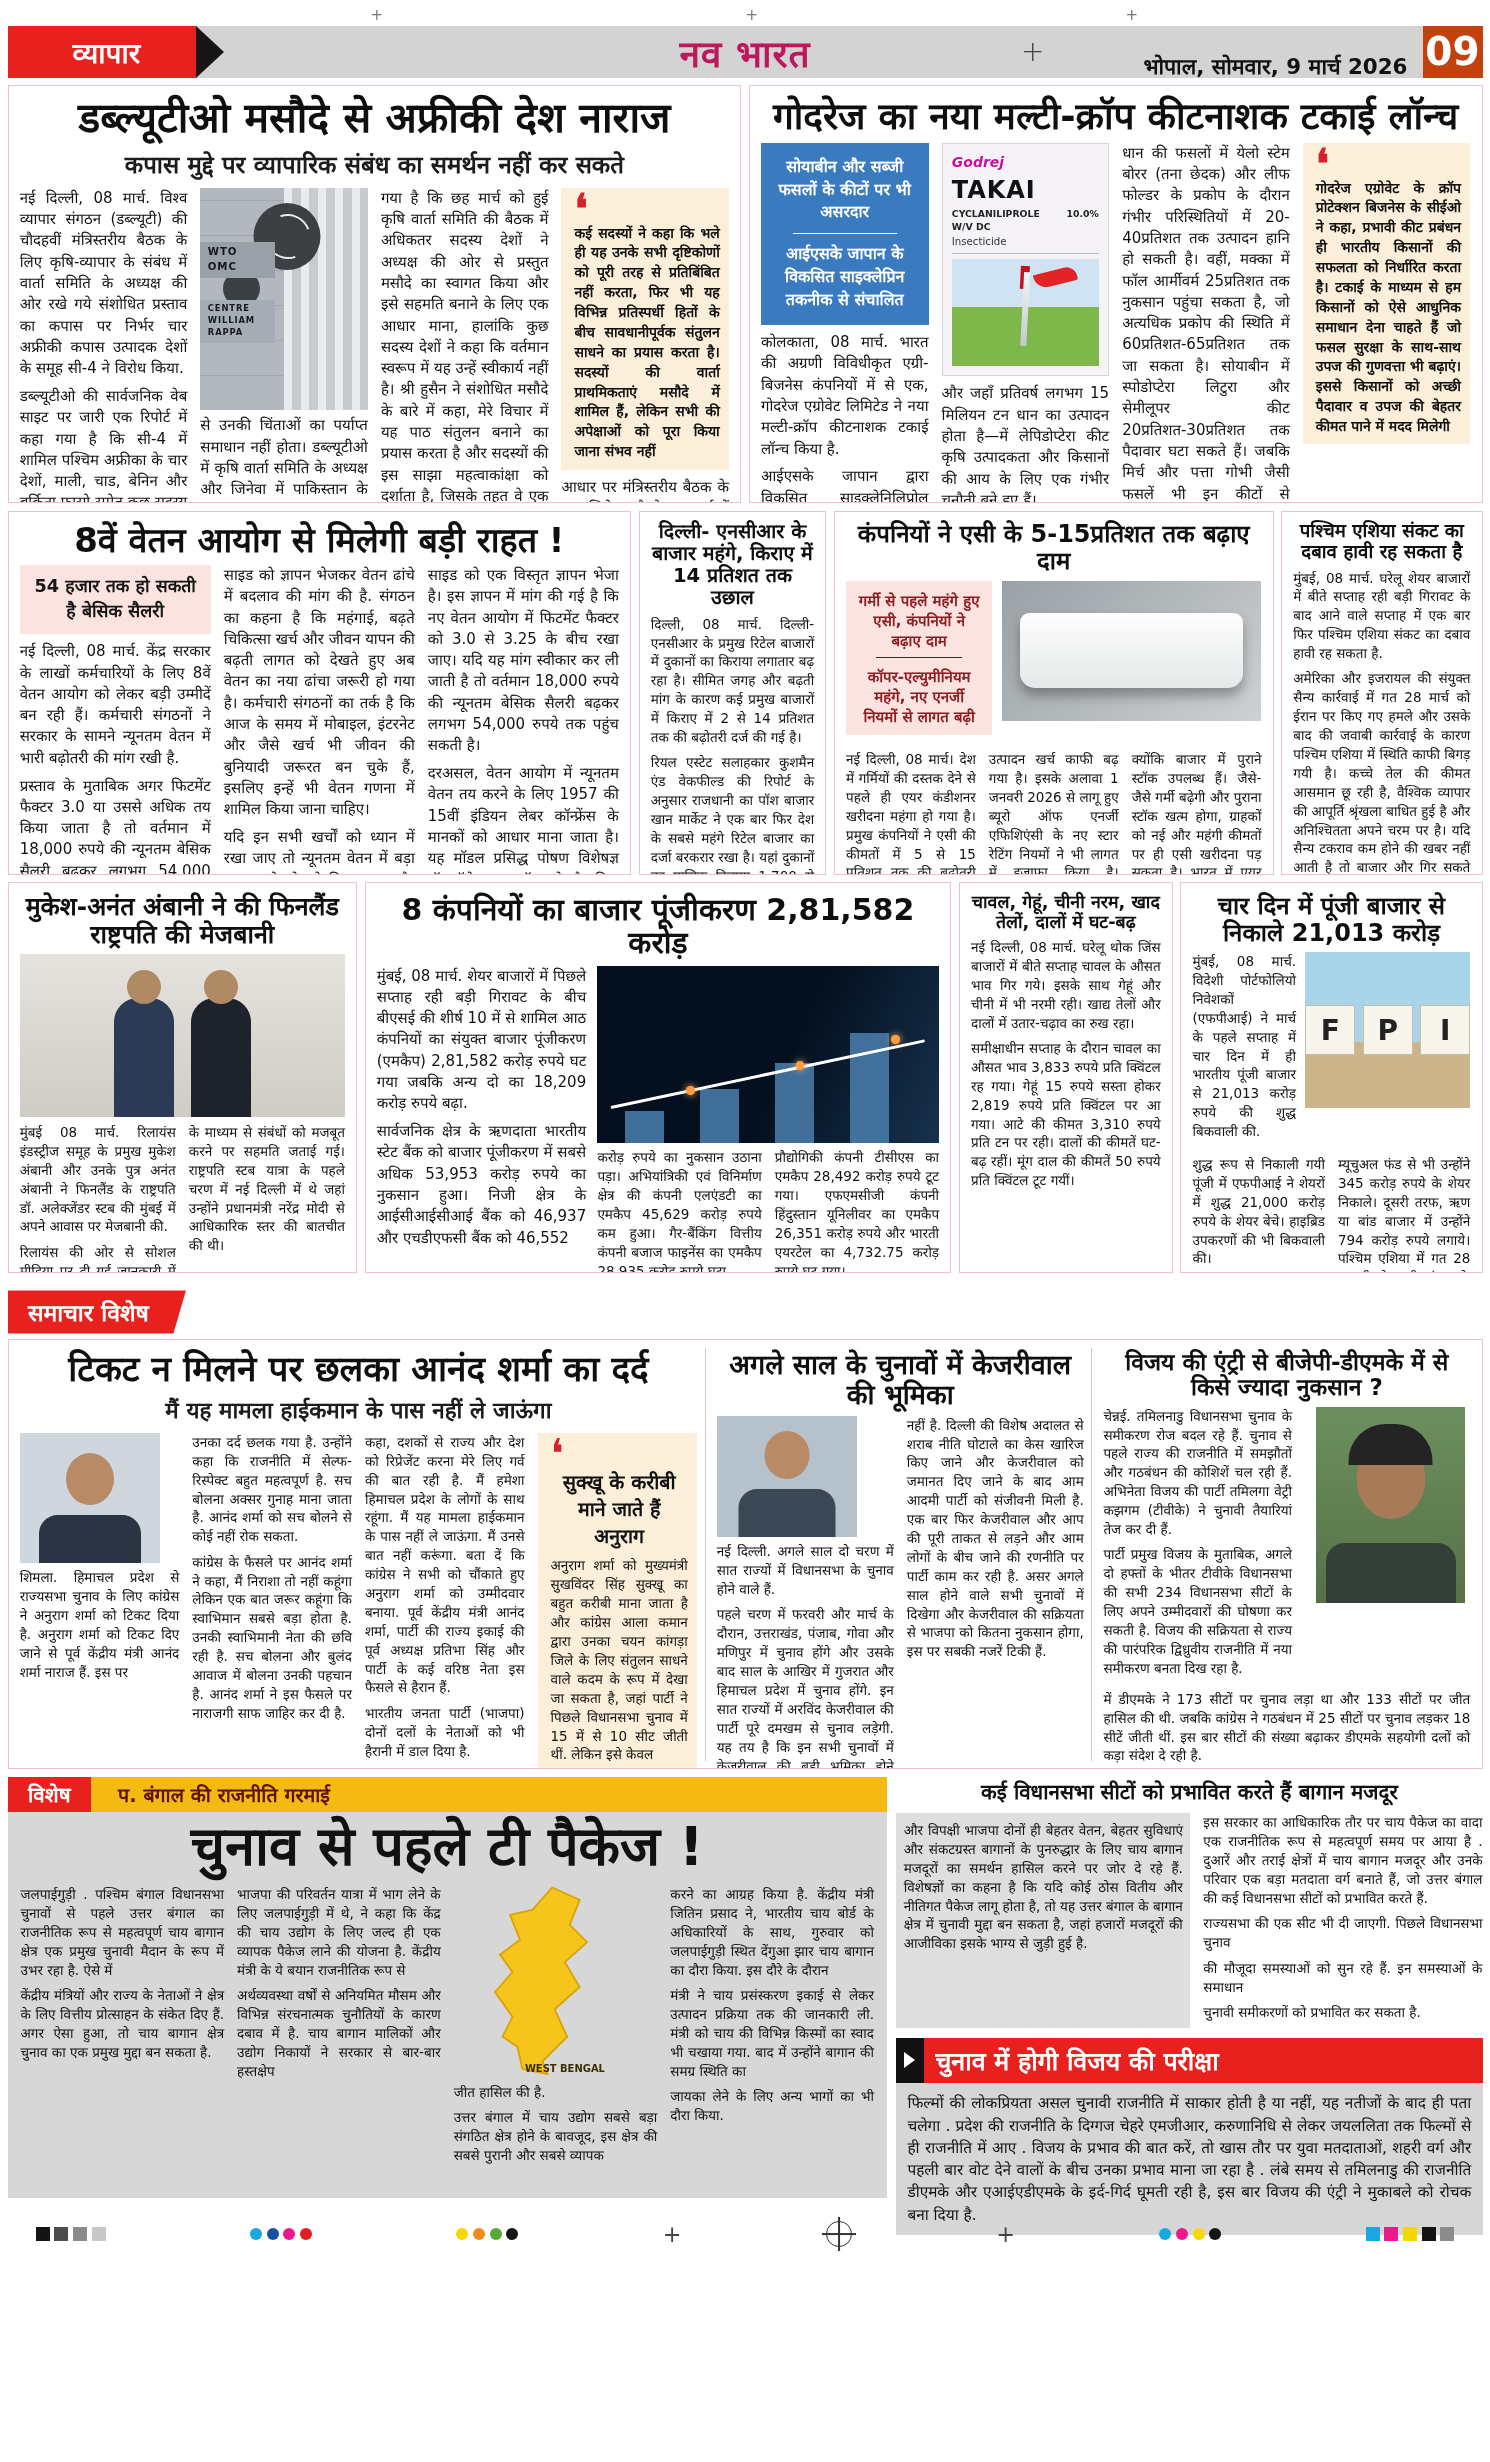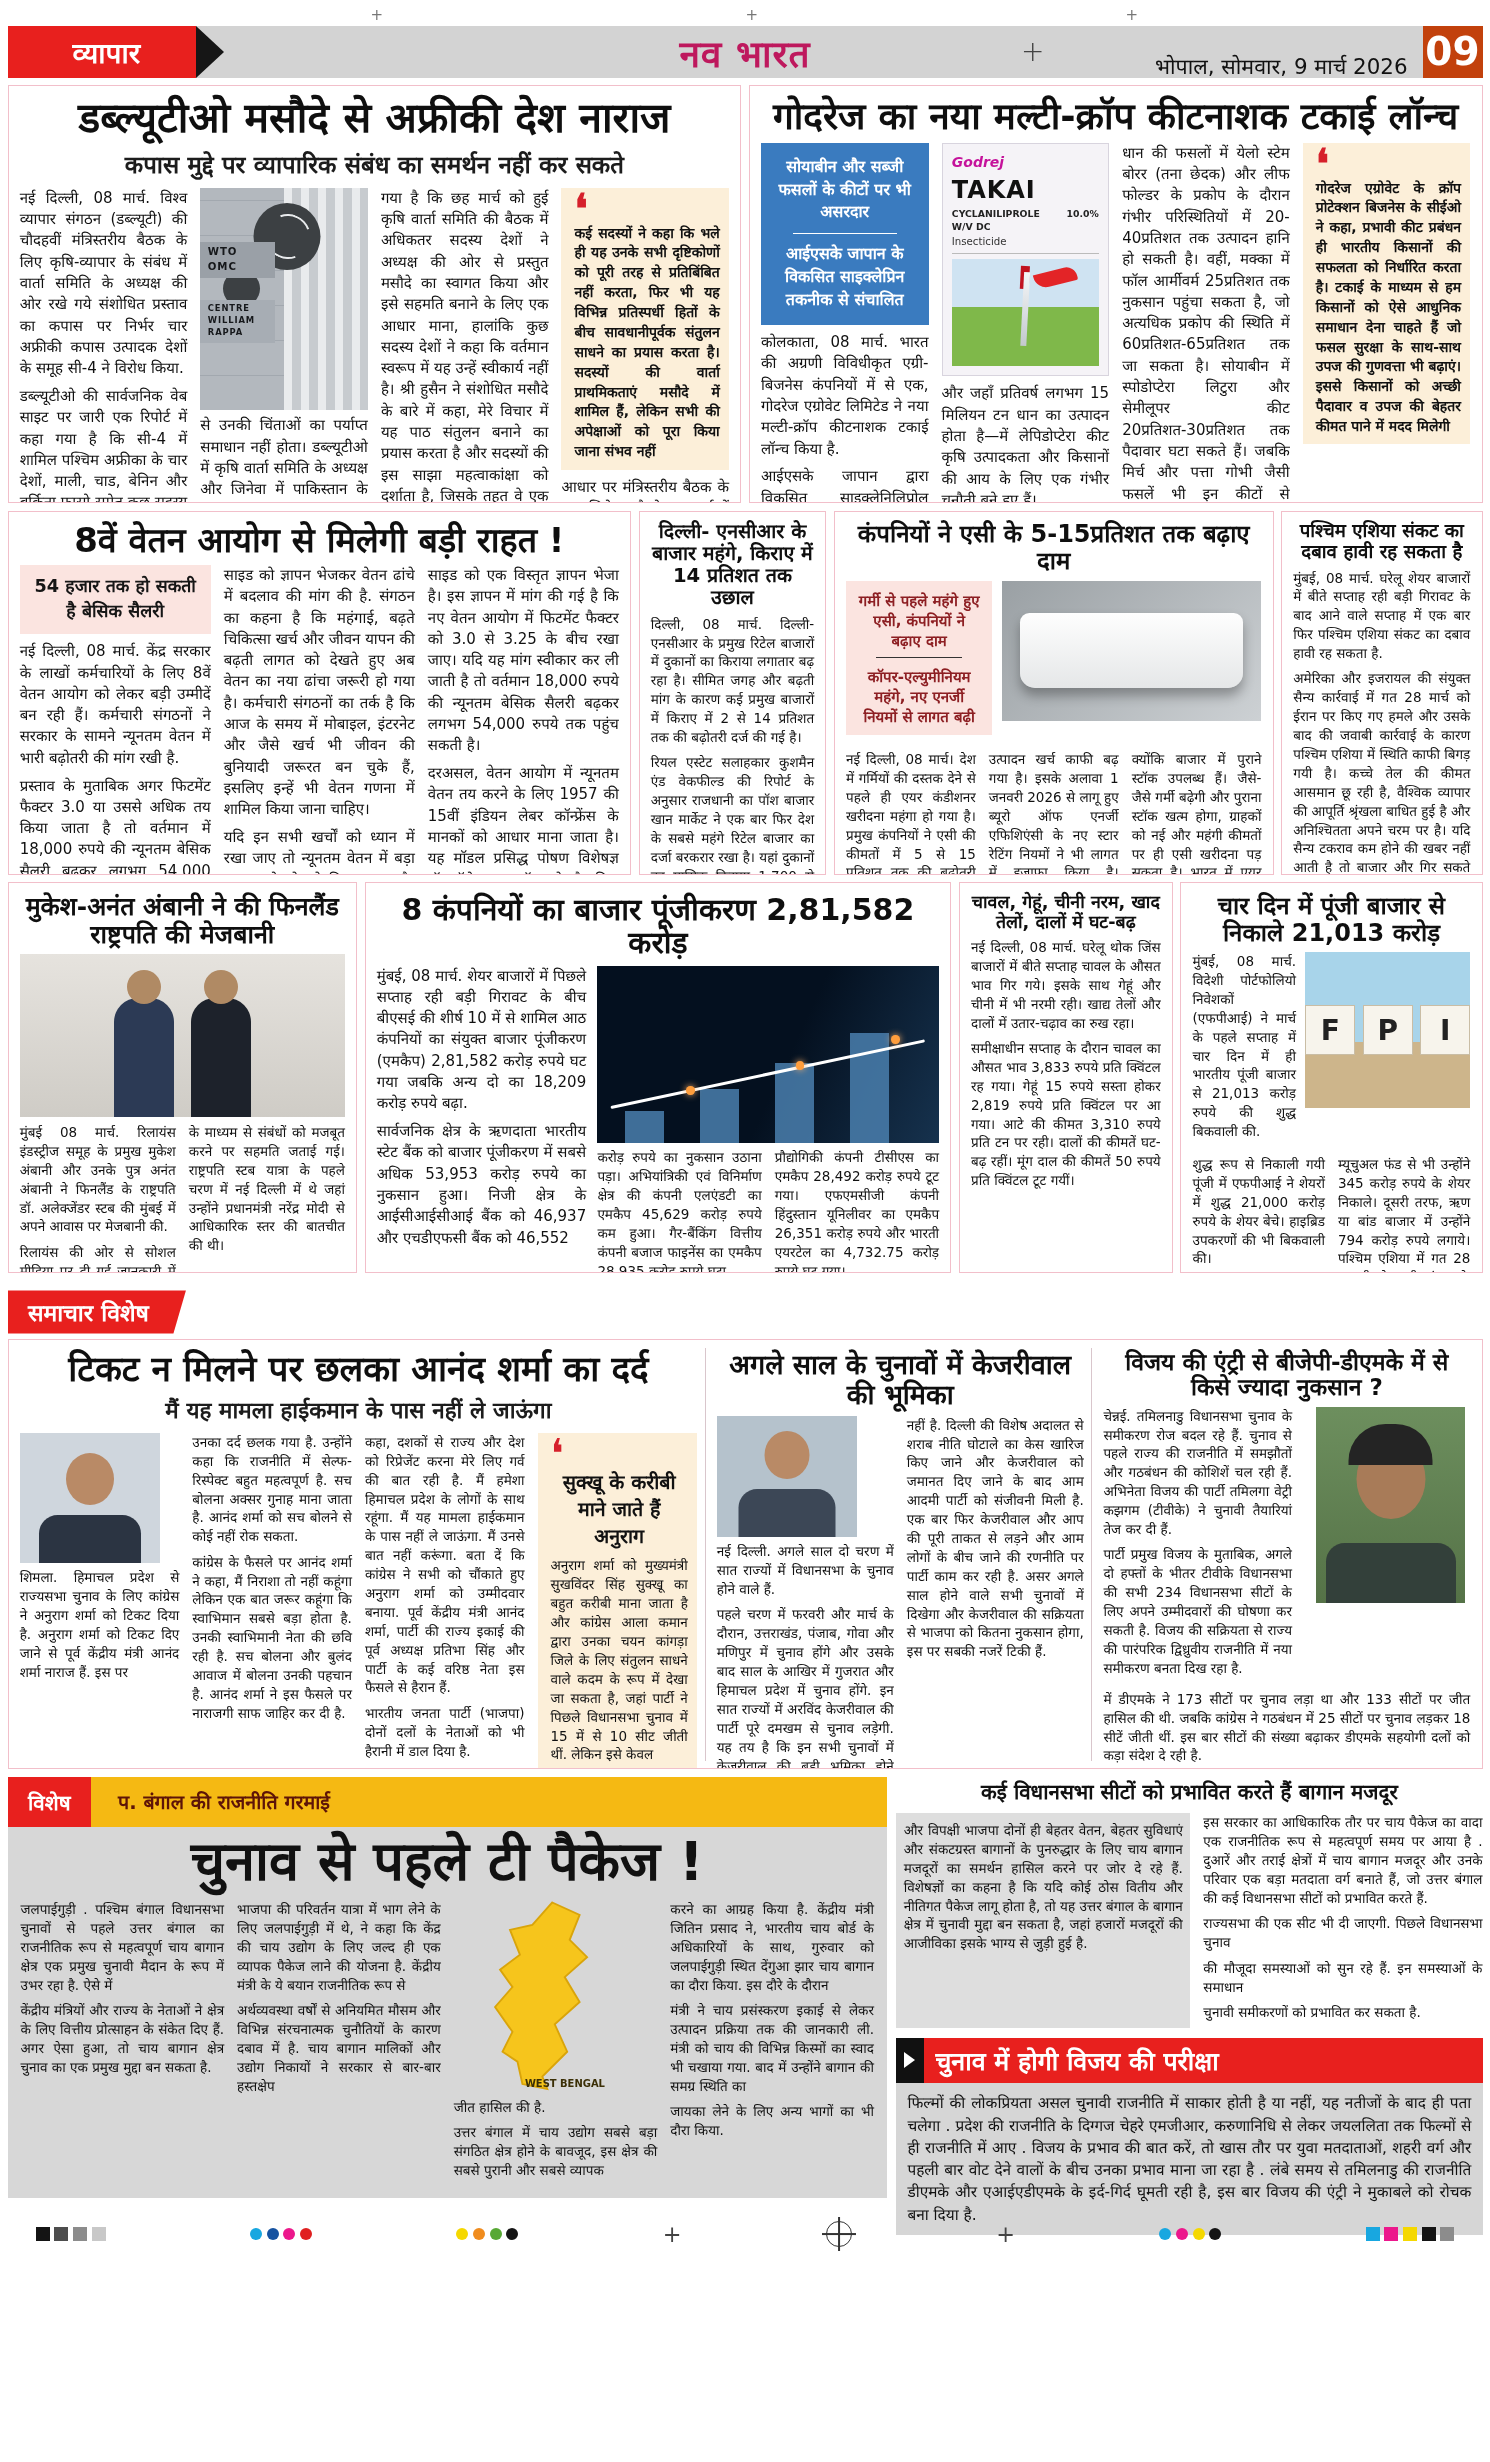--- a/index.html
+++ b/index.html
@@ -7,21 +7,21 @@
   .page{width:1490px;height:2462px;padding:0 7.5px;box-sizing:border-box;overflow:hidden;position:relative;}
   
   .topmarks{height:24px;position:relative;}
   .cropmark{position:absolute;top:5.6px;color:#777;font-size:15px;}
   
   .hbar{height:52px;background:#d3d3d3;position:relative;display:flex;align-items:center;margin-top:1.9px;}
   .flag{background:#e8201e;color:#fff;font-weight:bold;font-size:28px;height:100%;display:flex;align-items:center;padding:0 56px 0 65px;position:relative;}
   .flag:after{content:"";position:absolute;right:-28px;top:0;border-top:26px solid transparent;border-bottom:26px solid transparent;border-left:28px solid #161616;}
   .mast{position:absolute;left:50%;top:50%;transform:translate(-50%,-50%);font-size:37px;font-weight:800;letter-spacing:0.9px;color:#be185d;}
   .hplus{position:absolute;right:438px;font-size:28px;color:#444;font-weight:300;}
-  .hdate{position:absolute;right:75px;font-size:21.4px;font-weight:normal;margin-top:28px;}
+  .hdate{position:absolute;right:75px;font-size:21.4px;font-weight:bold;margin-top:28px;}
   .pagebox{position:absolute;right:0;top:0;height:100%;width:60px;background:#c2410c;color:#fff;font-size:39px;font-weight:800;display:flex;align-items:center;justify-content:center;}
   
   .row{display:flex;gap:7.5px;margin-top:7.5px;}
   .art{border:1.9px solid #f2bfca;background:#fff;padding:7.5px 11.2px;box-sizing:border-box;overflow:hidden;}
   .hl{font-weight:800;text-align:center;line-height:1.12;margin:1.9px 0 5.6px;color:#0f0f0f;}
   .sub{font-weight:bold;text-align:center;margin:0 0 7.5px;color:#1c1c1c;}
   .body{font-size:15px;line-height:1.42;text-align:justify;}
   .body.sm{font-size:13.5px;line-height:1.4;}
   .body p{margin:0 0 6.5px;}
   .cols{display:flex;gap:13px;}
@@ -72,21 +72,21 @@
   .ph-kej{width:140px;height:121px;background:#b5c2cc;}
   .ph-kej .head{top:15px;width:45px;height:48px;}
   .ph-kej .torso{bottom:0;width:97px;height:48px;background:#3c4756;}
   .ph-vijay{width:149px;height:196px;background:linear-gradient(#6d8f5e,#557247);}
   .ph-vijay .head{top:32px;width:69px;height:80px;background:#a87b58;}
   .ph-vijay .head:before{content:"";position:absolute;top:-15px;left:-7.5px;right:-7.5px;height:41px;border-radius:37px 37px 0 0;background:#242424;}
   .ph-vijay .torso{bottom:0;width:130px;height:60px;background:#33403a;}
   
   .sectag{display:inline-block;background:#e8201e;color:#fff;font-weight:800;font-size:23px;padding:5.6px 37px 5.6px 20.5px;clip-path:polygon(0 0,100% 0,93% 100%,0 100%);margin-top:17px;}
   
-  .tea-tags{display:flex;align-items:stretch;height:50px;}
+  .tea-tags{display:flex;align-items:stretch;height:35px;}
   .tag-red{background:#e8201e;color:#fff;font-weight:800;font-size:20.5px;display:flex;align-items:center;padding:0 20.5px;}
   .tag-yellow{background:#f5b913;color:#5d1408;font-weight:800;font-size:19.6px;display:flex;align-items:center;padding:0 27px;flex:1;}
   .tea-box{background:#d7d7d7;padding:5.6px 13px 9.3px;box-sizing:border-box;}
   .tea-h{font-size:54px;font-weight:800;text-align:center;margin:1.9px 0 9.3px;line-height:1.05;}
   .labor-head{font-weight:800;font-size:20.5px;text-align:center;line-height:1.25;margin:3.7px 0 7.5px;}
   .shade{background:#dedede;padding:7.5px;}
   .exam{margin-top:9.3px;}
   .exam-head{display:flex;align-items:center;background:#e8201e;color:#fff;}
   .exam-chev{width:28px;align-self:stretch;background:#111;position:relative;}
   .exam-chev:after{content:"";position:absolute;left:7.5px;top:50%;transform:translateY(-50%);border-top:8.4px solid transparent;border-bottom:8.4px solid transparent;border-left:11.2px solid #fff;}

